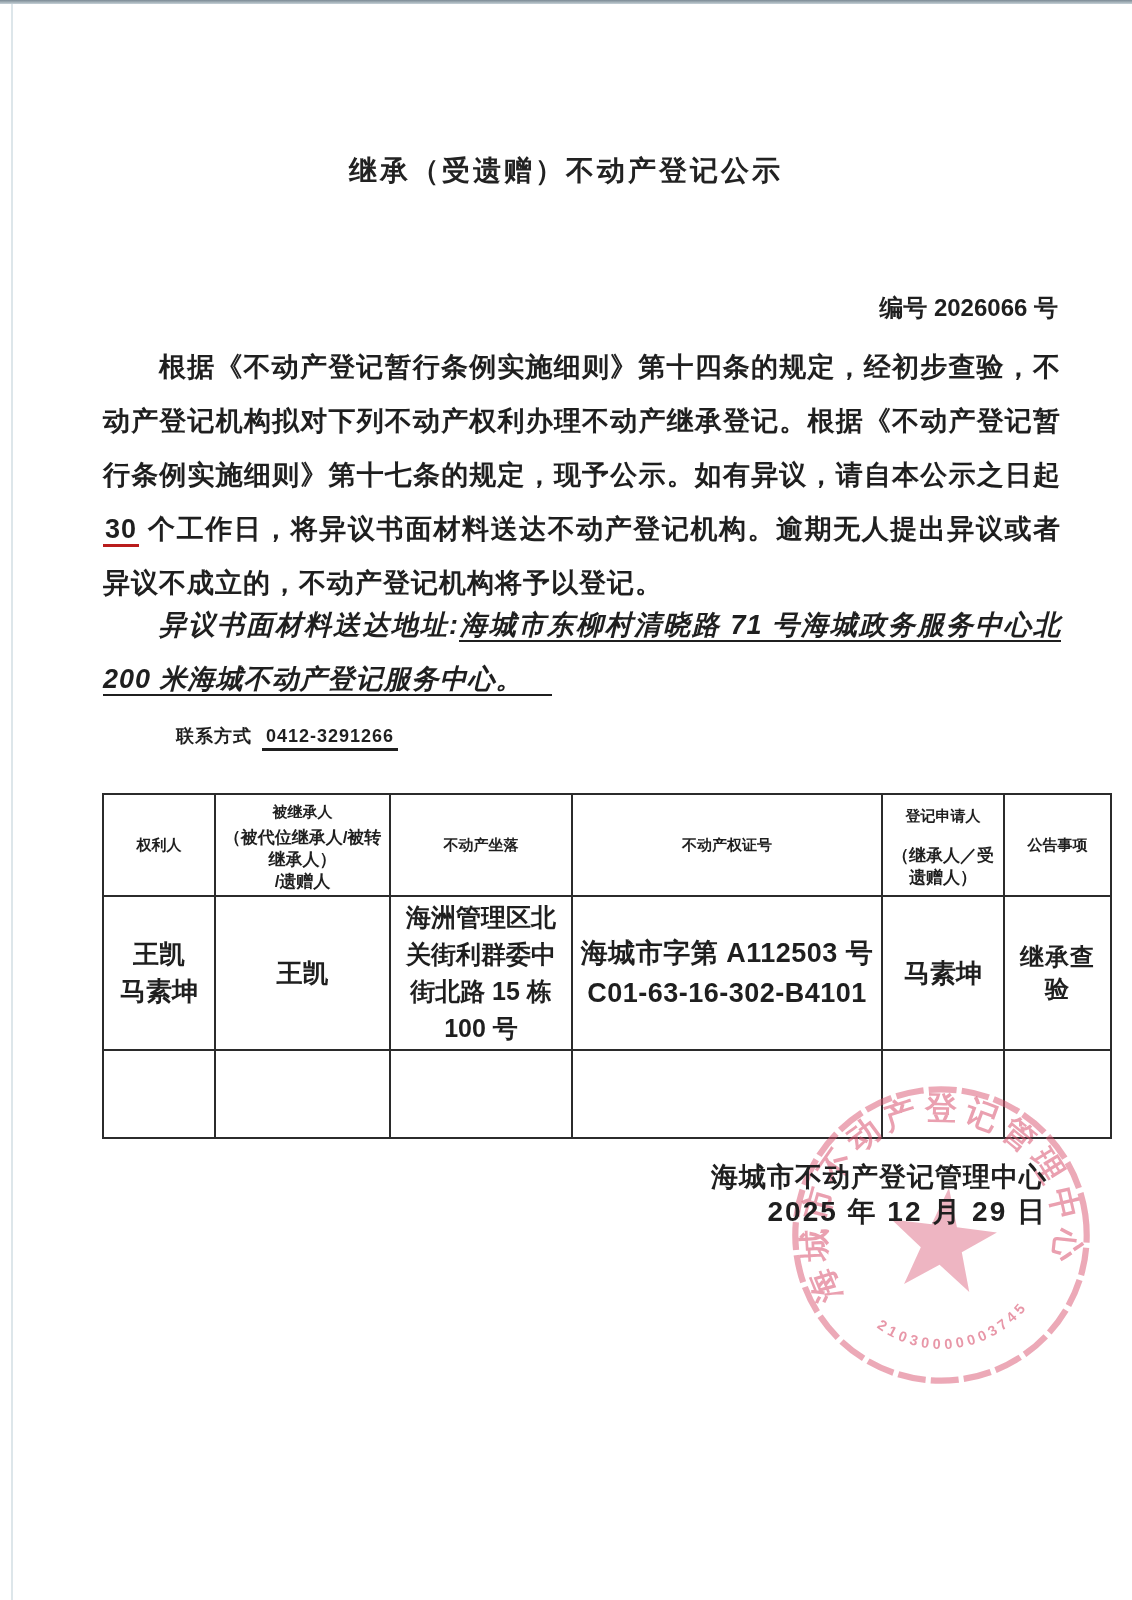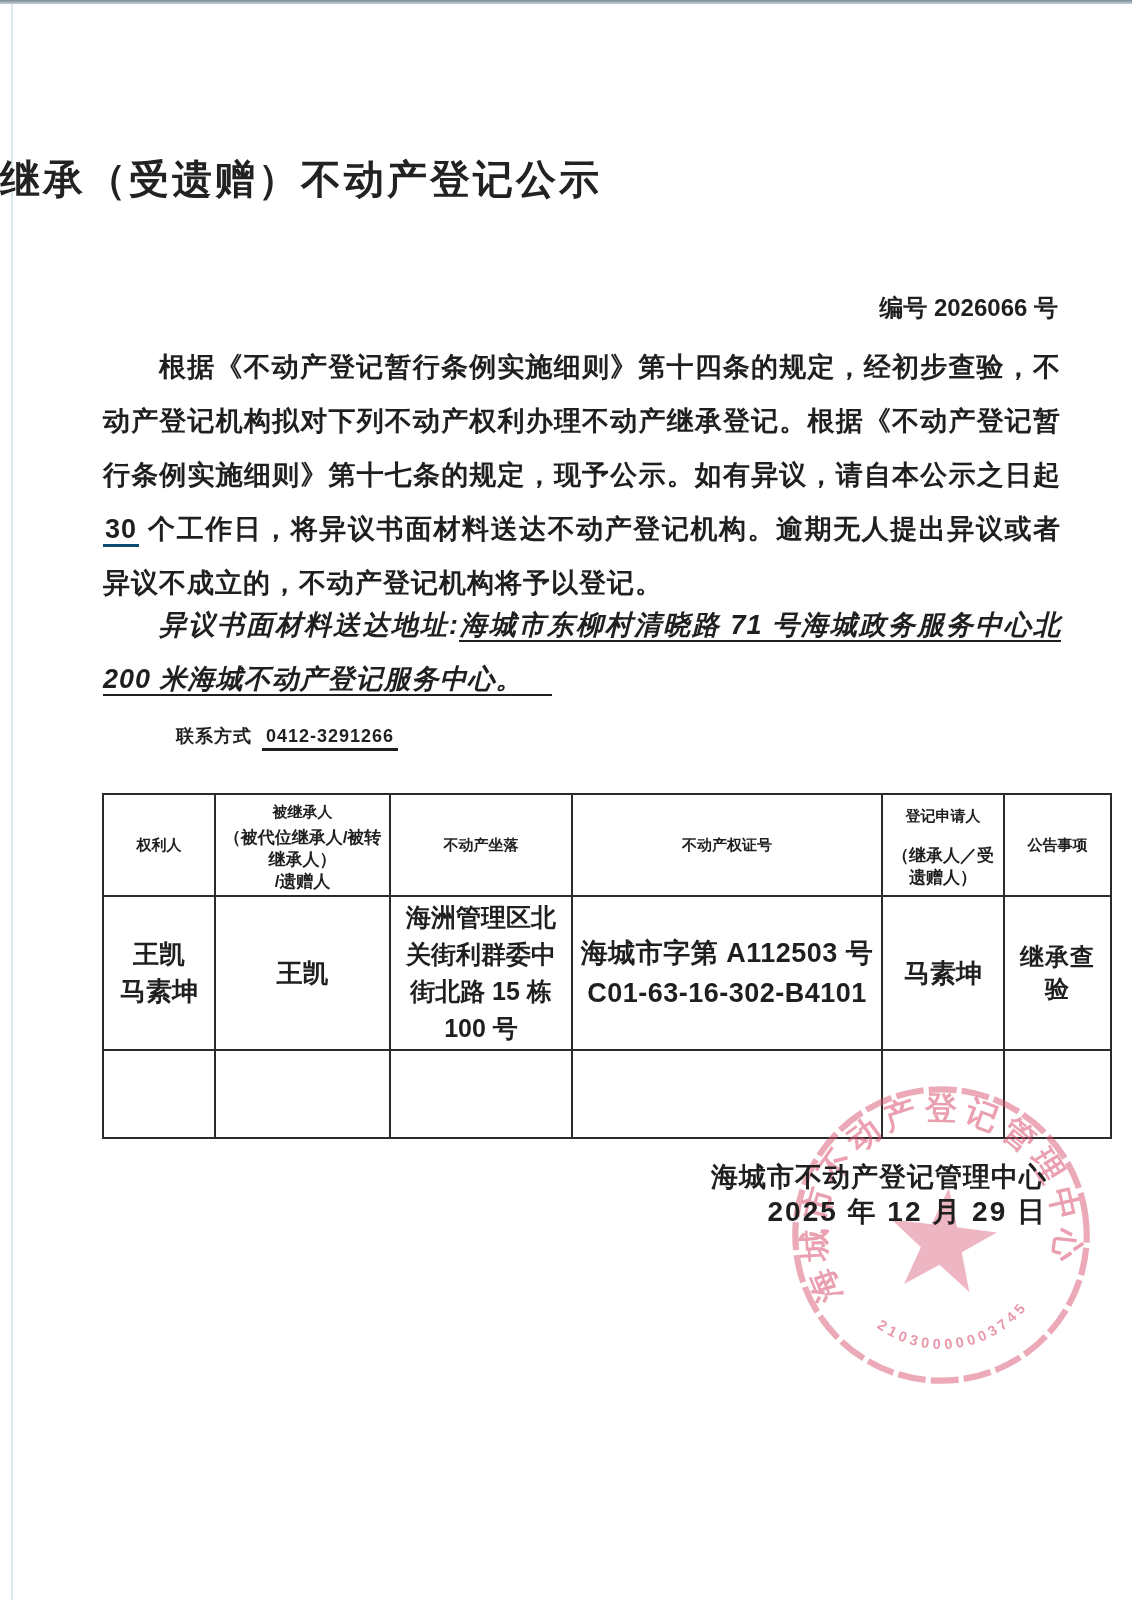--- a/index.html
+++ b/index.html
@@ -16,39 +16,40 @@
   .scan-edge-top {
     position:absolute; top:0; left:0; width:1132px; height:4px;
     background:linear-gradient(#7b8a94,#c6d1d7);
   }
   .scan-edge-left {
     position:absolute; top:4px; left:11px; width:2px; height:1596px;
     background:#dde6ea;
   }
   .doc-title {
     position:absolute; top:152px; left:0; width:100%;
-    font-size:40px; letter-spacing:3px;
+    text-align:center;
+    font-size:28px; letter-spacing:3px;
     color:#222;
   }
   .doc-number {
     position:absolute; top:292px; right:74px;
     font-size:24px;
     margin-left:20px;
   }
   .body-para {
     position:absolute; left:103px; width:958px;
     font-size:27px; line-height:54px;
     text-align:justify;
     letter-spacing:1px;
   }
   .para1 { top:340px; }
   .para2 { top:598px;font-style:italic; }
   .para-indent { text-indent:56px; }
   .u-days {
-    border-bottom:3px solid #0c4a6e;
+    border-bottom:3px solid #b91c1c;
     padding:0 2px;
   }
   .u-address {
     border-bottom:2px solid #1f1f1f;
     padding-right:28px;
   }
   .contact-line {
     position:absolute; left:176px; top:724px;
     font-size:18px; letter-spacing:1px;
   }

